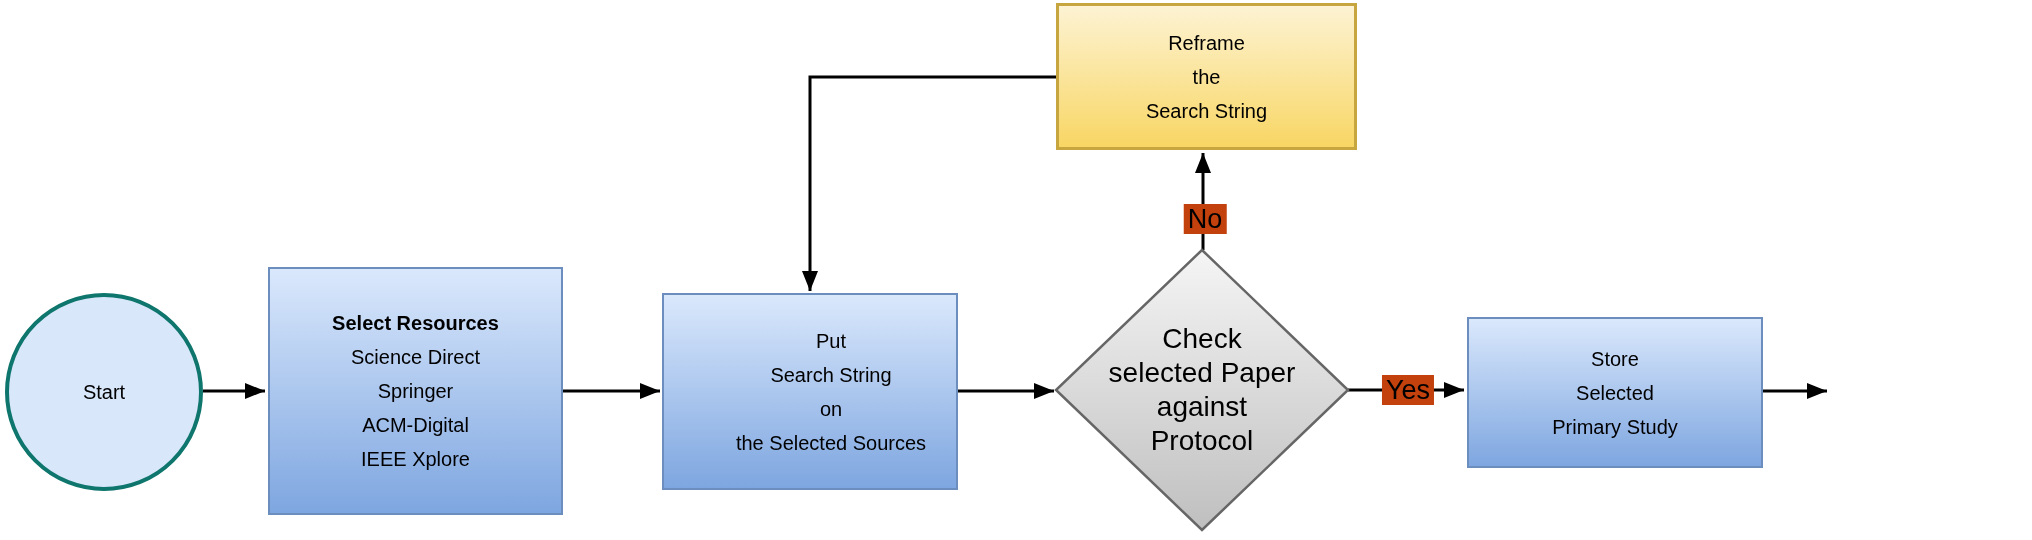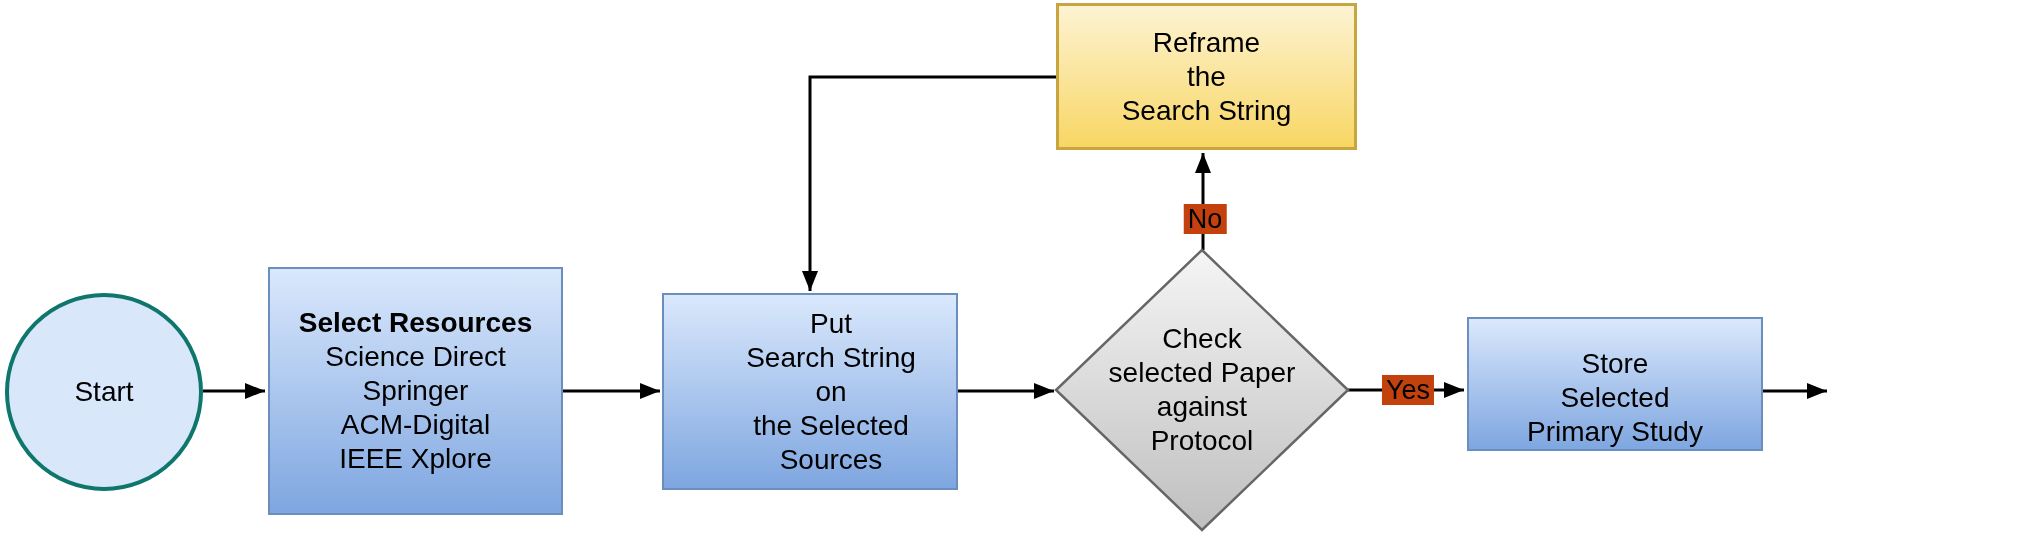--- a/index.html
+++ b/index.html
@@ -18,21 +18,21 @@
     left: 0; top: 0;
     width: 2032px; height: 540px;
   }
   .node {
     position: absolute;
     display: flex;
     flex-direction: column;
     align-items: center;
     justify-content: center;
     text-align: center;
-    font-size: 28px;
+    font-size: 20px;
     line-height: 34px;
     white-space: pre-line;
   }
   .rect-blue {
     background: linear-gradient(to bottom, #dae8fc 0%, #7ea6e0 100%);
     border: 2px solid #6c8ebf;
   }
   .rect-yellow {
     background: linear-gradient(to bottom, #fdf3d3 0%, #f8d664 100%);
     border: 3px solid #c7a63f;
@@ -116,21 +116,21 @@
 against
 Protocol</span>
   </div>
 
   <div class="node rect-yellow" style="left:1056px; top:3px; width:301px; height:147px;">
     <span>Reframe
 the
 Search String</span>
   </div>
 
-  <div class="node rect-blue" style="left:1467px; top:317px; width:296px; height:134px;justify-content:flex-end;">
+  <div class="node rect-blue" style="left:1467px; top:317px; width:296px; height:151px;">
     <span>Store
 Selected
 Primary Study</span>
   </div>
 
 
   <div class="edge-label" style="left:1205px; top:219px;"><span>No</span></div>
   <div class="edge-label" style="left:1408px; top:390px;"><span>Yes</span></div>
 
 </div>

